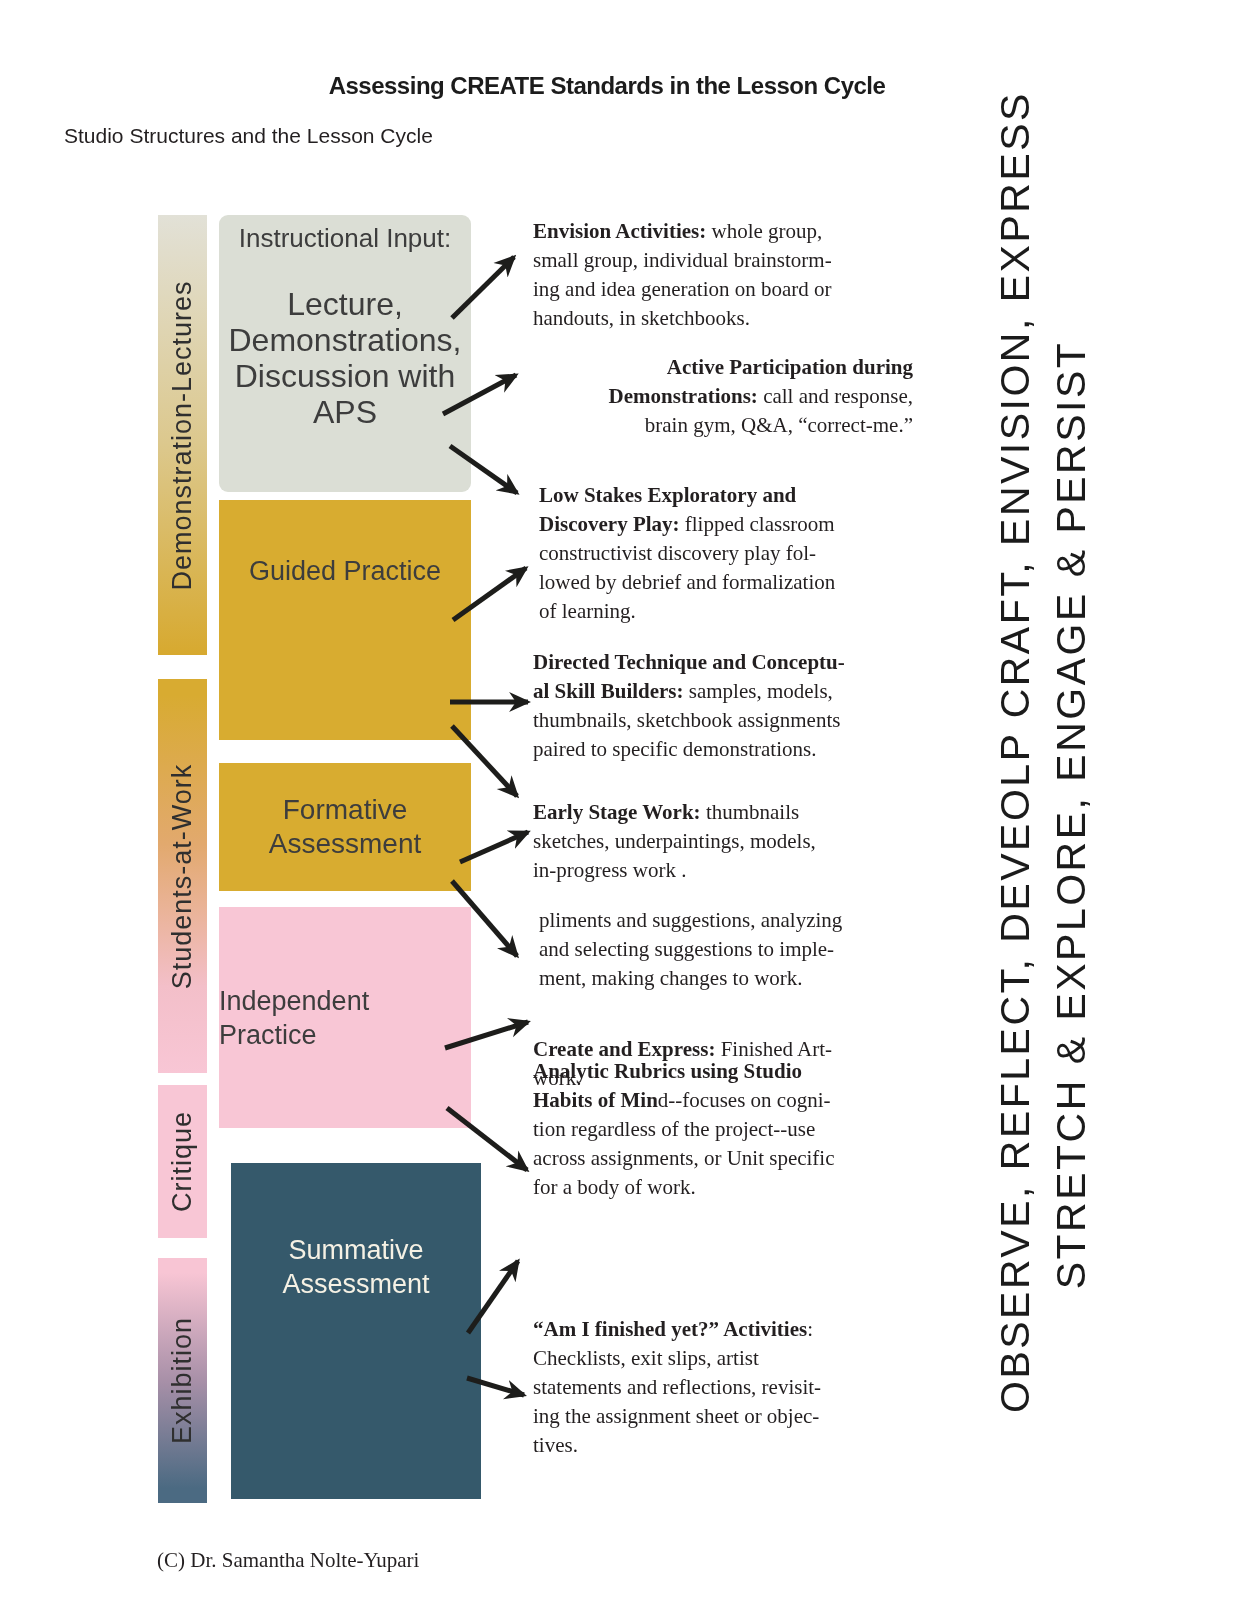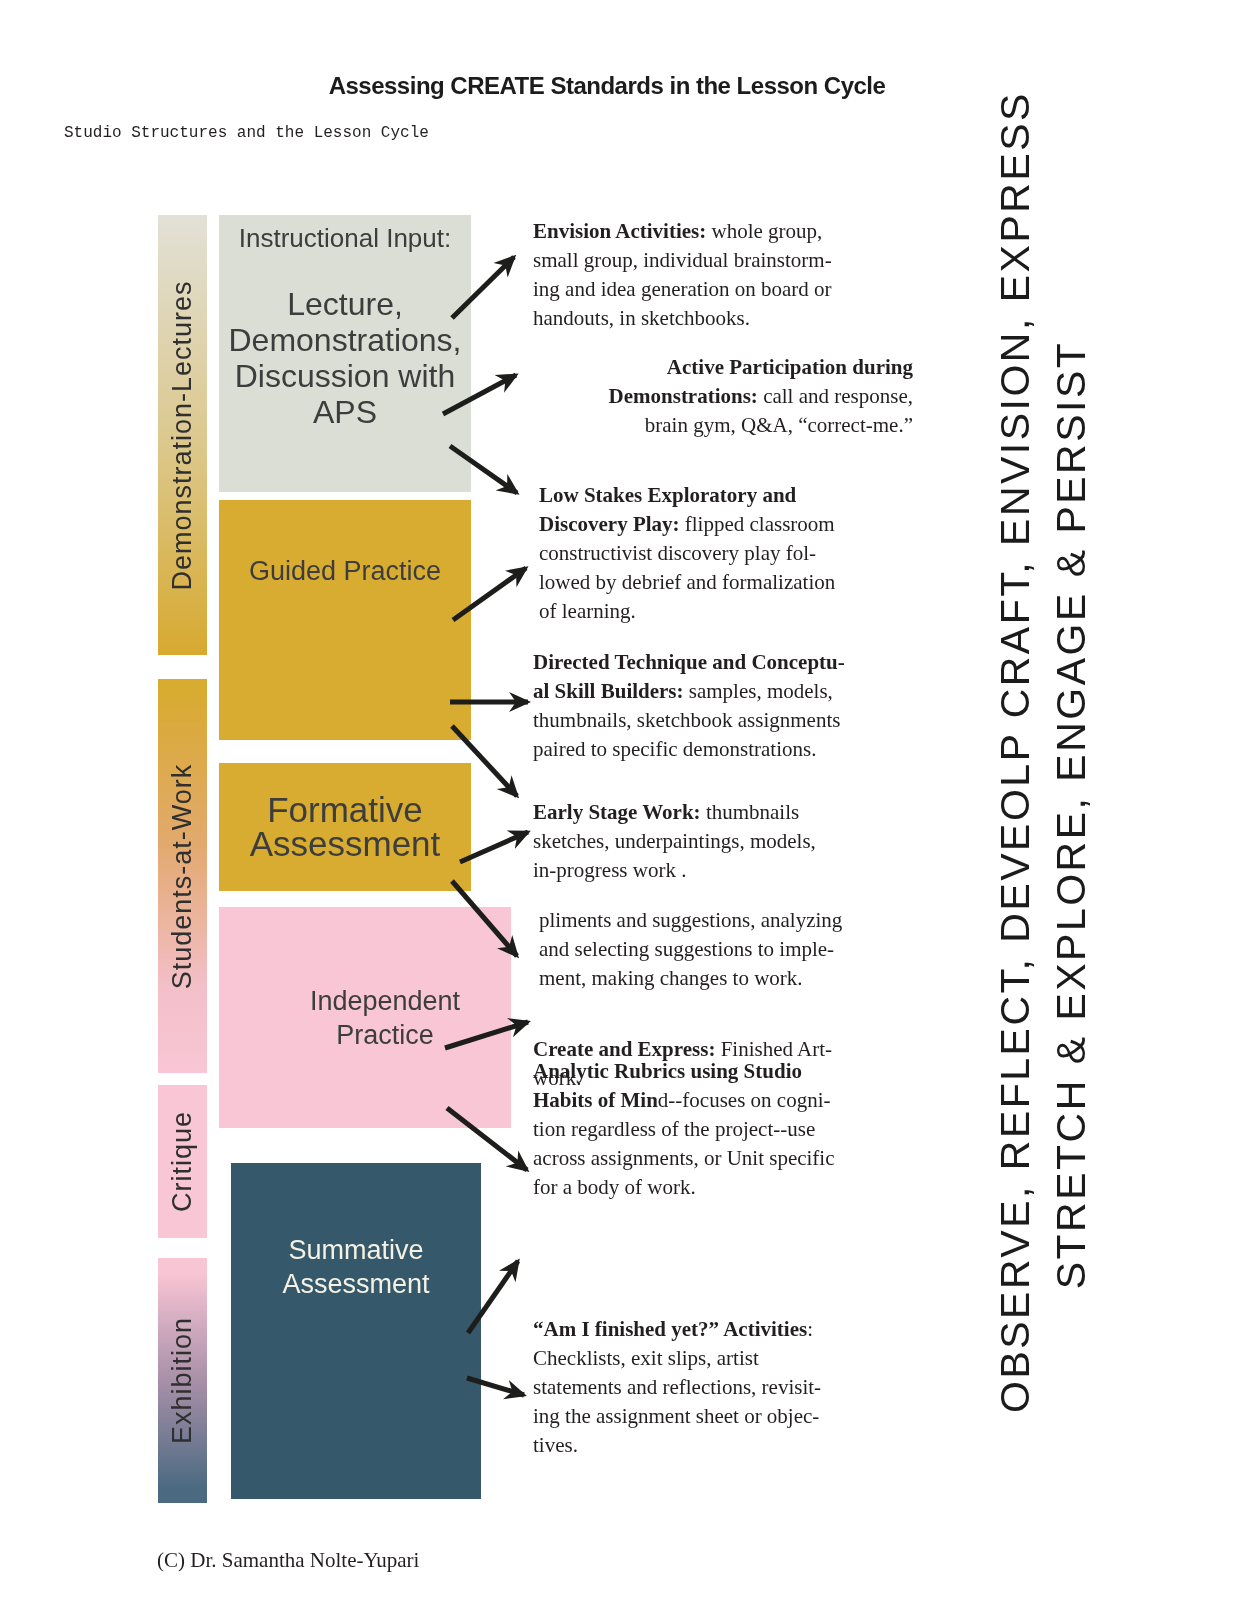--- a/index.html
+++ b/index.html
@@ -8,21 +8,21 @@
     font-family:"Liberation Sans", sans-serif; overflow:hidden;
   }
   
   .title {
     position:absolute; left:0; top:72px; width:1214px;
     text-align:center; font-size:24px; font-weight:700; color:#1c1c1c;
     letter-spacing:-0.5px;
   }
   .subtitle {
     position:absolute; left:64px; top:124px;
-    font-family:Liberation Mono, monospace; font-size:16px; color:#231f20;
+    font-family:Liberation Sans, sans-serif; font-size:21px; color:#231f20;
   }
   .copyright {
     position:absolute; left:157px; top:1548px;
     font-family:"Liberation Serif", serif; font-size:21px; color:#231f20;
   }
   
   .phase-bar {
     position:absolute; left:158px; width:49px;
     display:flex; align-items:center; justify-content:center;
   }
@@ -32,31 +32,31 @@
   }
   .bar-demo { top:215px; height:440px;
     background:linear-gradient(180deg,#e2e1d7 0%,#dcc88d 52%,#d7a92f 100%); }
   .bar-saw  { top:679px; height:394px;
     background:linear-gradient(180deg,#d8ab31 4%,#e2a96e 42%,#f3bfc9 78%,#f8c6d5 100%); }
   .bar-crit { top:1085px; height:153px; background:#f8c6d5; }
   .bar-exhb { top:1258px; height:245px;
     background:linear-gradient(180deg,#f8c5d4 6%,#a890a8 50%,#4b6a82 94%); }
   
   .stage-box { position:absolute; left:219px; width:252px; color:#3d3d3d; }
-  .box-instructional { top:215px; height:277px; background:#dbded5; text-align:center; }
+  .box-instructional { top:215px; height:277px; background:#dbded5; text-align:center;border-radius:9px; }
   .box-instructional .heading { margin-top:8px; font-size:26px; }
   .box-instructional .body { margin-top:32px; font-size:32px; line-height:36px; }
   .box-guided    { top:500px; height:240px; background:#d8ac30;
                    text-align:center; font-size:27px; padding-top:56px; box-sizing:border-box; }
   .box-formative { top:763px; height:128px; background:#d8ac30;
                    display:flex; flex-direction:column; justify-content:center;
-                   text-align:center; font-size:35px; line-height:34px; }
+                   text-align:center; font-size:28px; line-height:34px; }
   .box-independent { top:907px; height:221px; background:#f8c6d5;
                    display:flex; flex-direction:column; justify-content:center;
-                   text-align:center; font-size:27px; line-height:34px;padding-left:40px; }
+                   font-size:27px; line-height:34px; }
   .box-summative { left:231px; top:1163px; height:336px; width:250px; background:#35596b;
                    color:#f5f1e4; text-align:center; font-size:27px; line-height:34px;
                    padding-top:70px; box-sizing:border-box; }
   
   .annotation {
     position:absolute; left:533px; width:380px;
     font-family:"Liberation Serif", serif; font-size:21px; color:#231f20;
   }
   .ann-line { line-height:29px; white-space:nowrap; }
   .annotation.indent { left:539px; }

